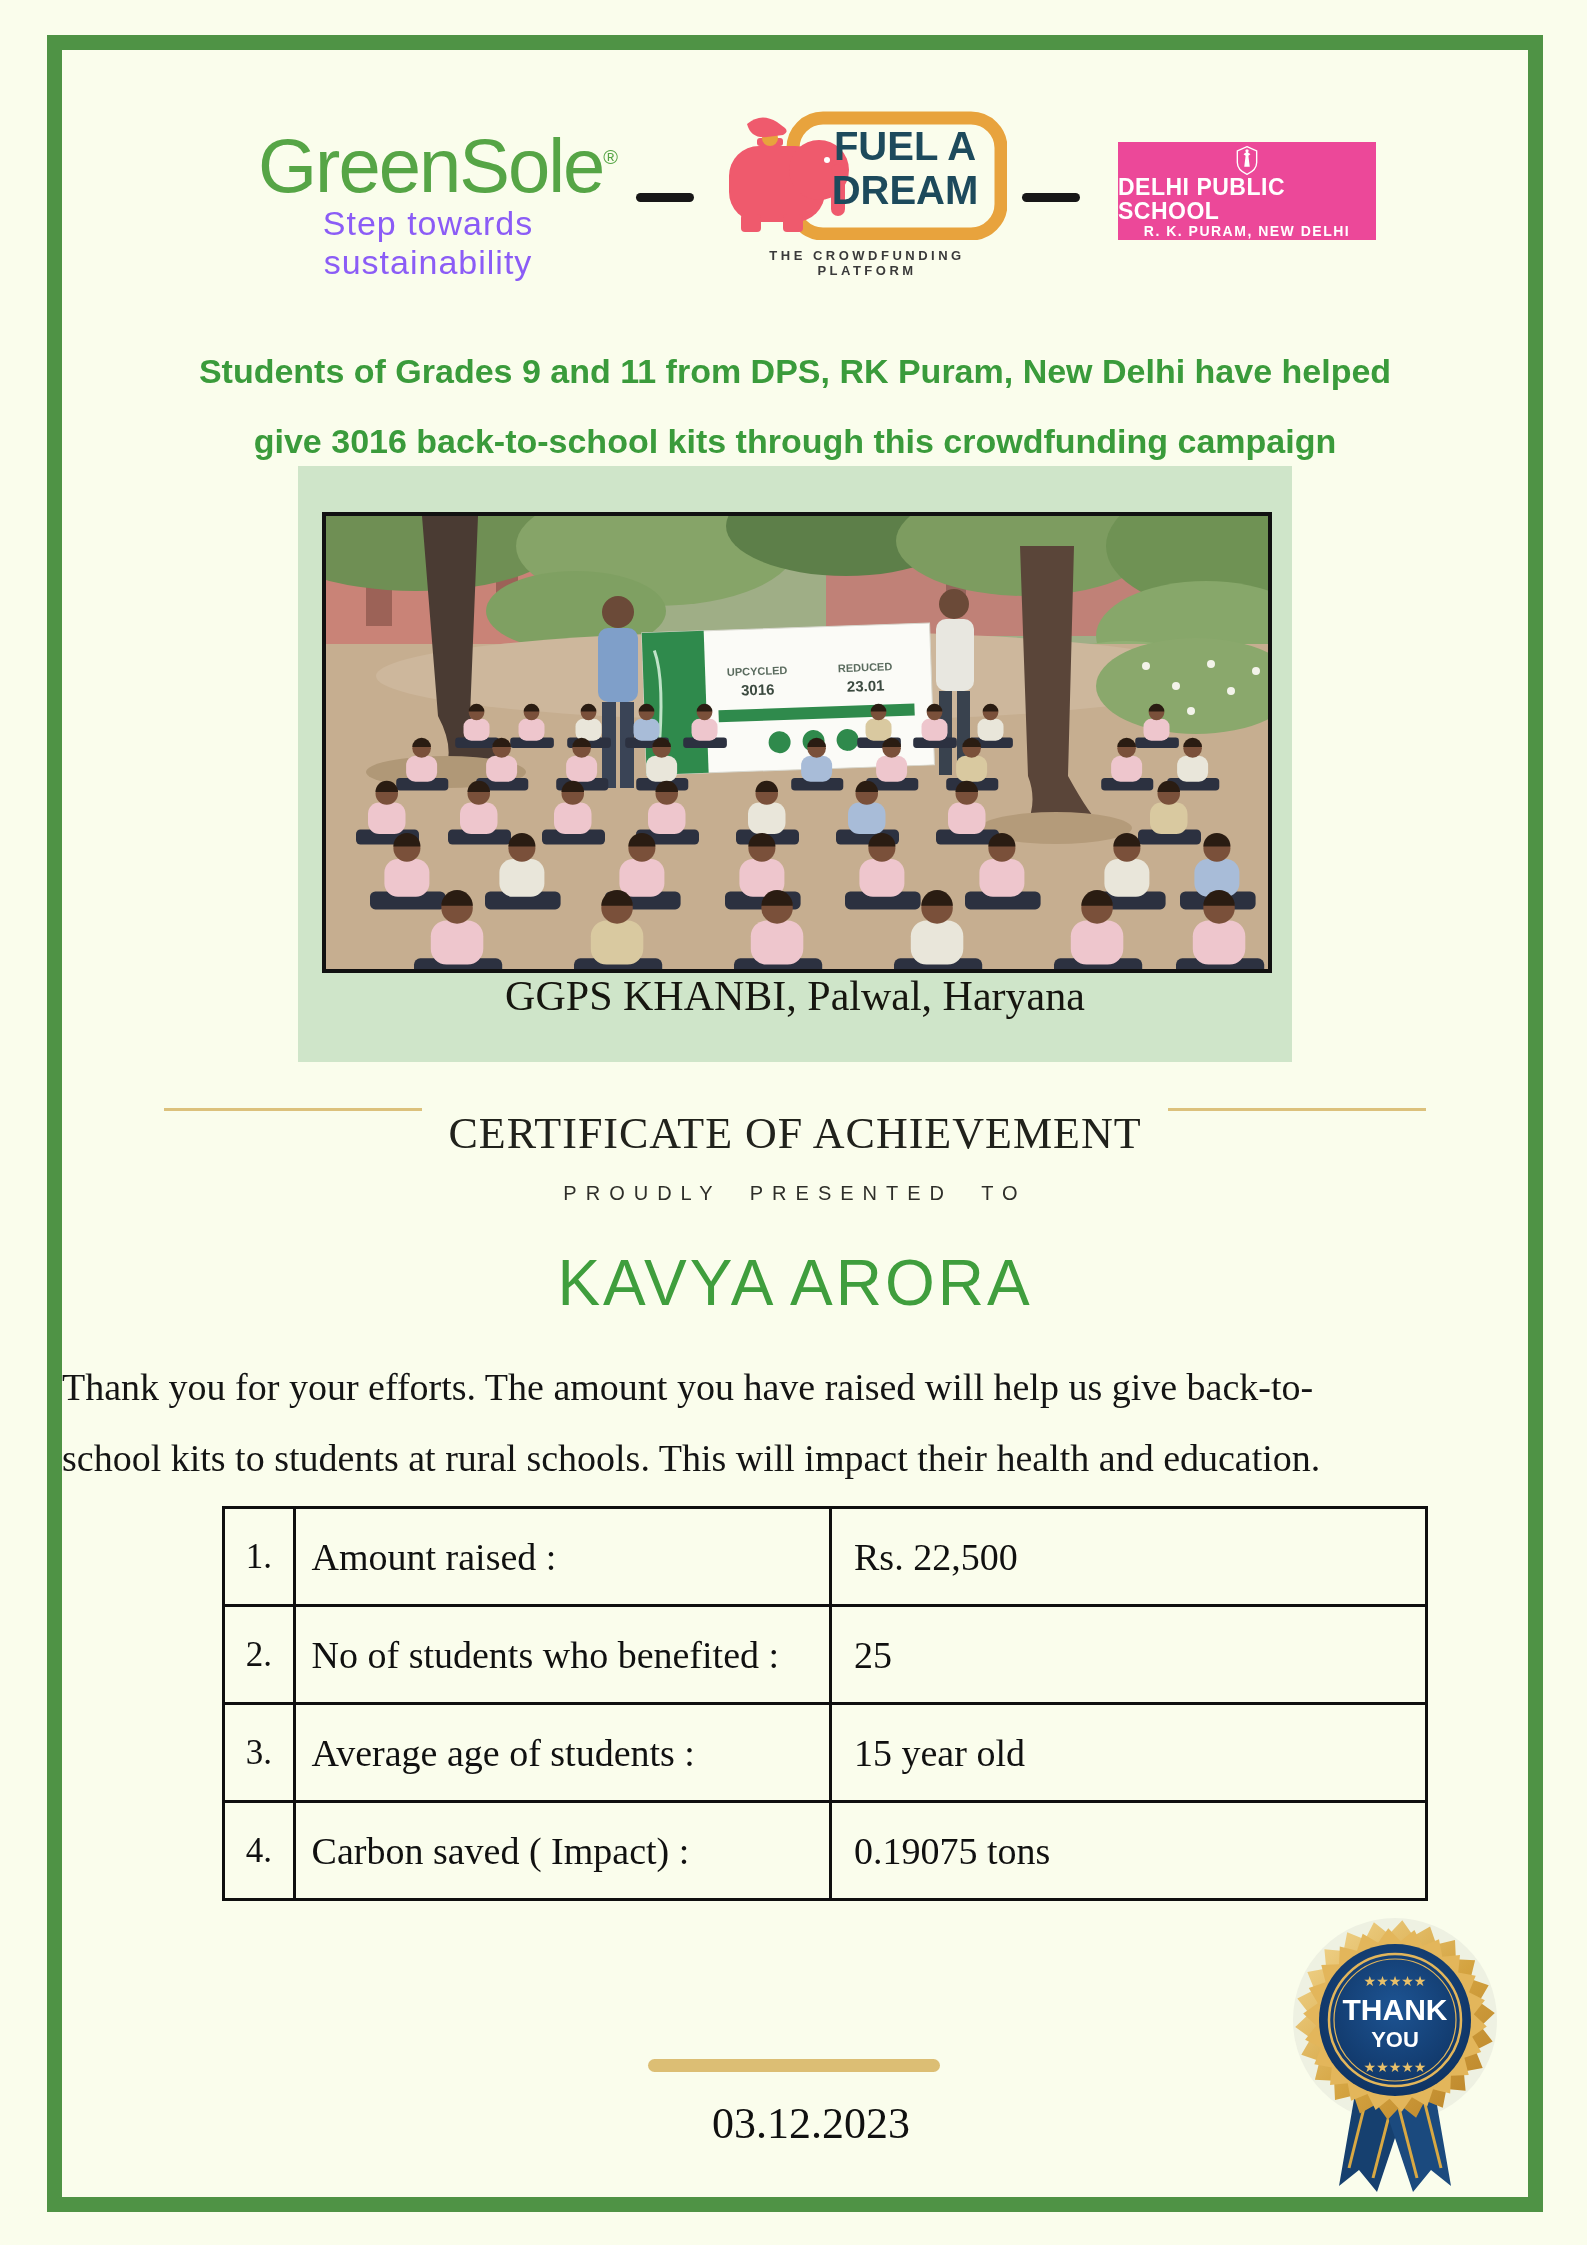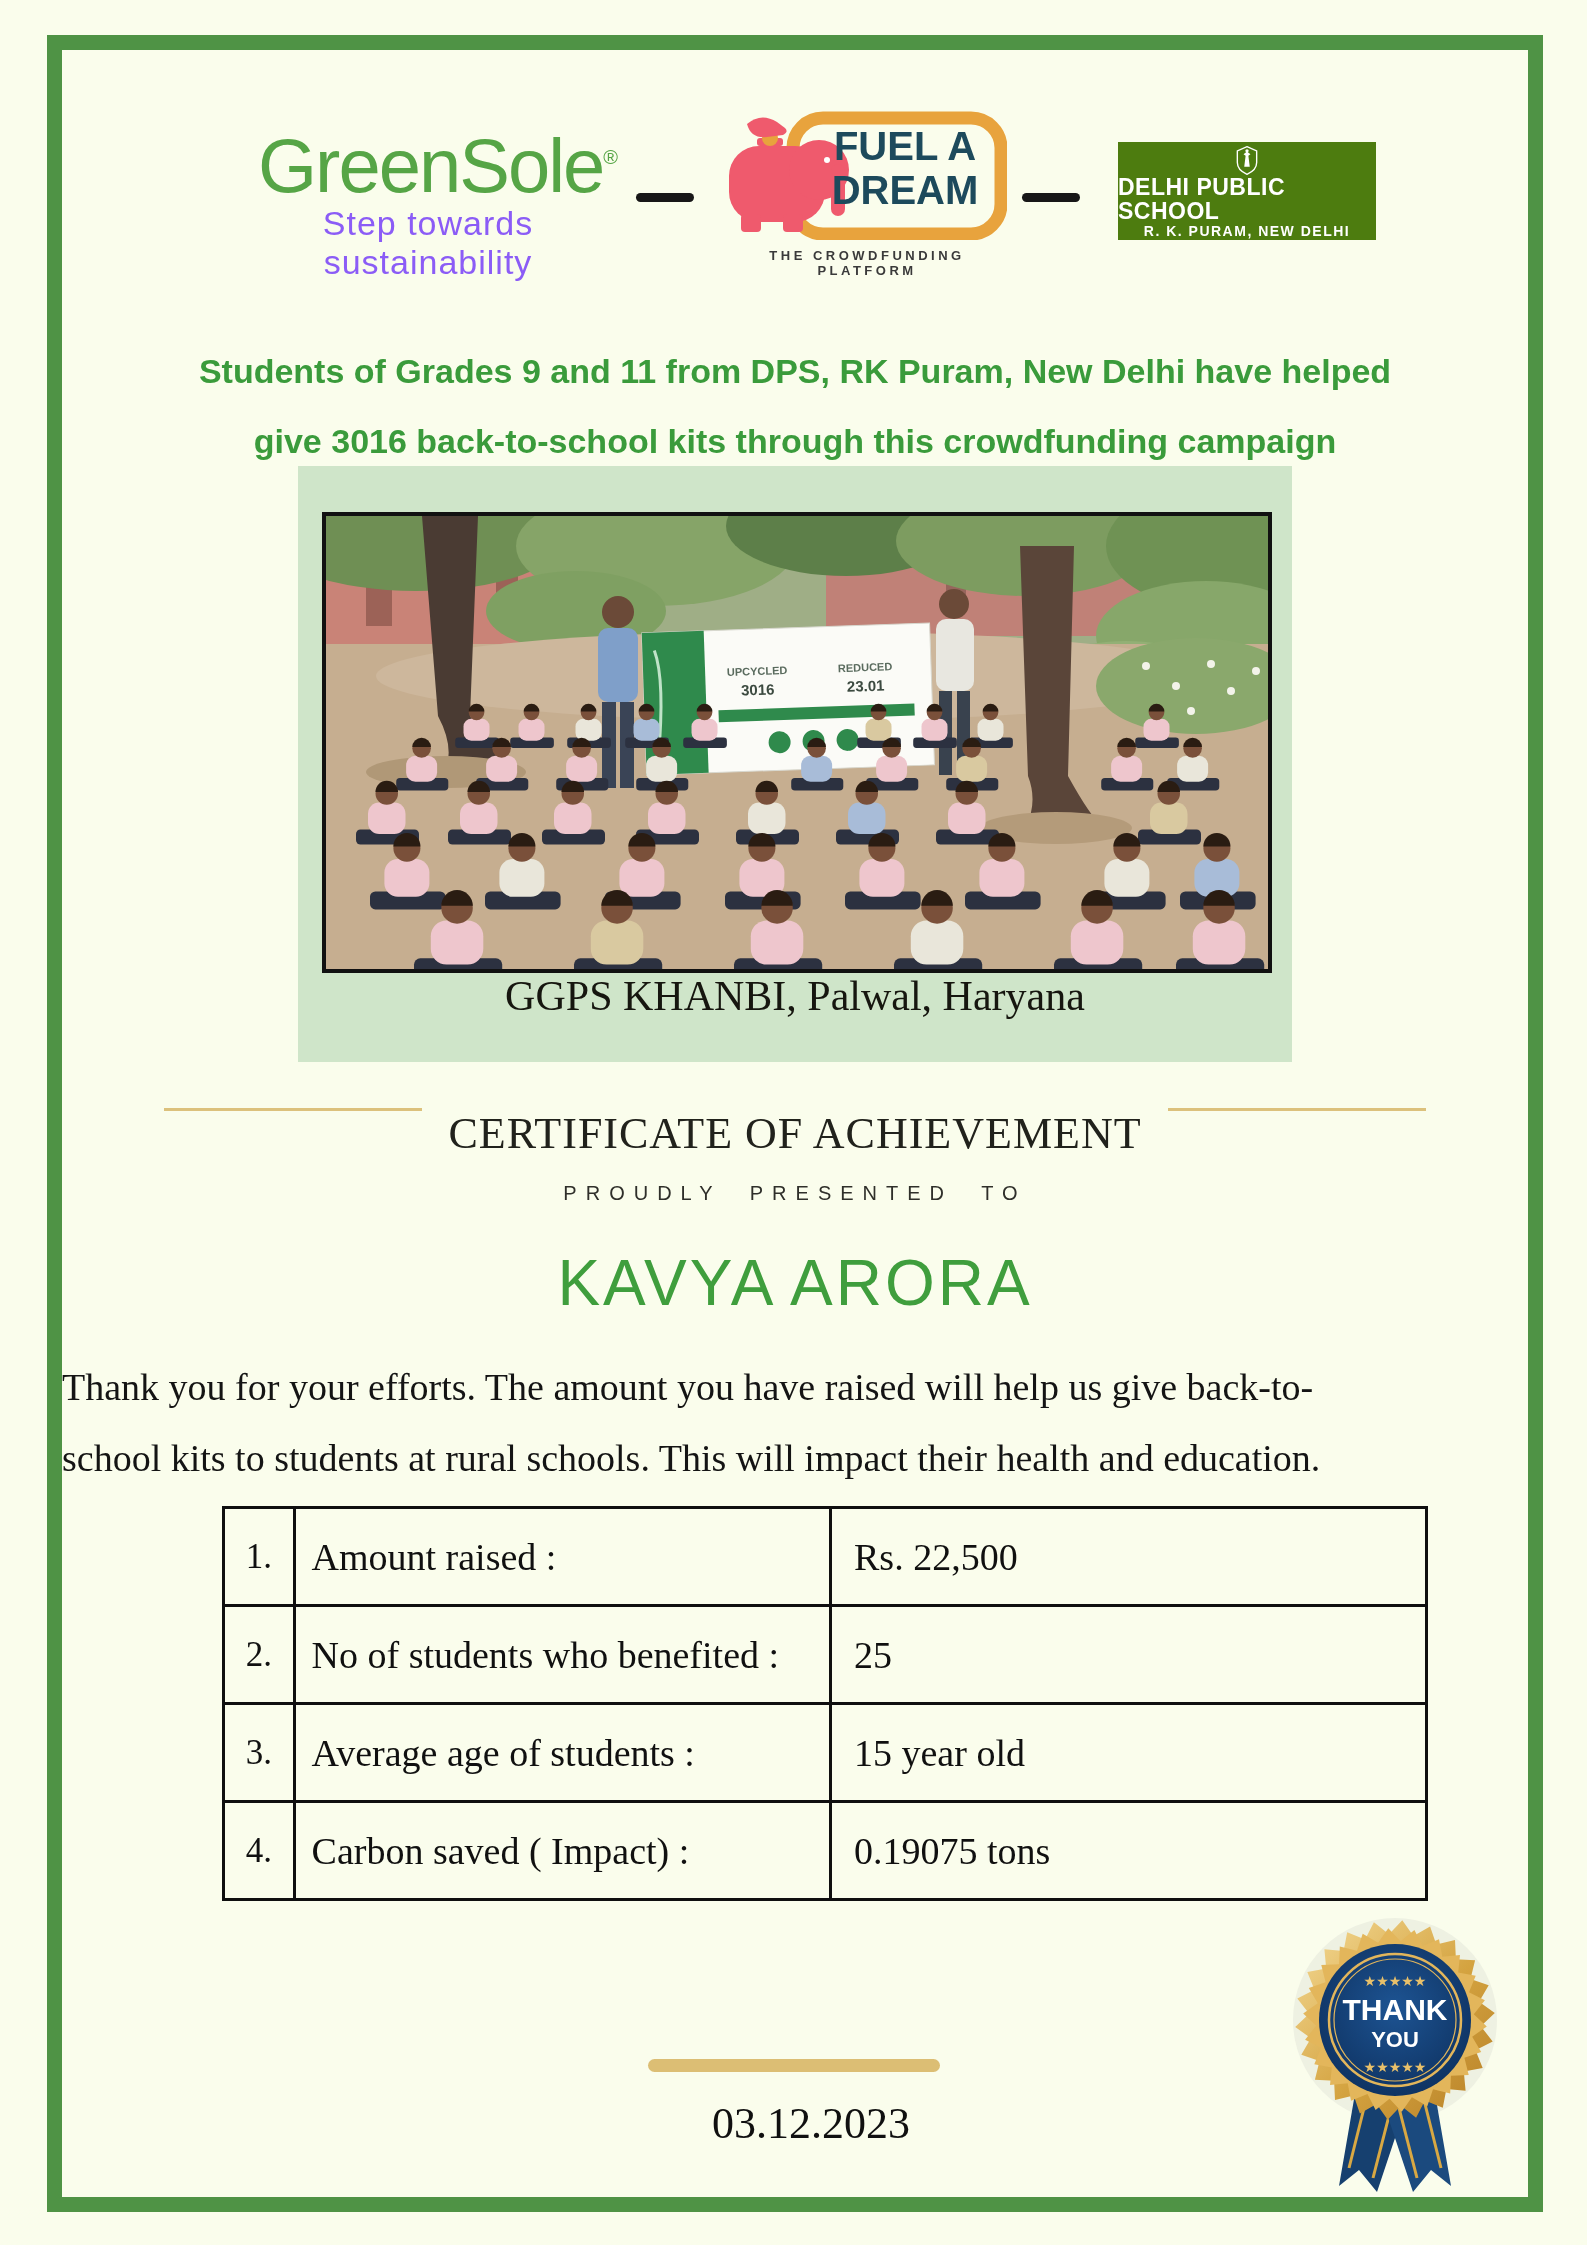--- a/index.html
+++ b/index.html
@@ -14,21 +14,21 @@
   }
   
   .gs-logo{position:absolute;left:258px;top:128px;width:340px;text-align:center;}
   .gs-name{font-size:76px;font-weight:400;color:#56a546;letter-spacing:-2px;line-height:76px;}
   .gs-reg{font-size:20px;color:#56a546;vertical-align:28px;letter-spacing:0;}
   .gs-tag{font-size:34px;color:#8b5cf6;letter-spacing:1px;}
   .dash{position:absolute;height:9px;background:#171717;border-radius:5px;width:58px;top:193px;}
   .dash1{left:636px;} .dash2{left:1022px;}
   .fad{position:absolute;left:727px;top:108px;width:280px;text-align:center;}
   .fad-tag{font-size:13px;color:#3a3a3a;letter-spacing:3.5px;margin-top:4px;font-weight:700;}
-  .dps{position:absolute;left:1118px;top:142px;width:258px;height:98px;background:#4d7c0f;
+  .dps{position:absolute;left:1118px;top:142px;width:258px;height:98px;background:#ec4899;
        color:#fff;display:flex;flex-direction:column;align-items:center;justify-content:flex-start;}
   .dps-line1{font-size:23px;font-weight:700;letter-spacing:.5px;line-height:24px;}
   .dps-line2{font-size:14px;font-weight:700;letter-spacing:1.5px;line-height:17px;}
   
   .headline{position:absolute;left:62px;top:336px;width:1466px;text-align:center;
     color:#3a9b3b;font-weight:700;font-size:34px;line-height:70px;}
   
   .photo-panel{position:absolute;left:298px;top:466px;width:994px;height:596px;background:#cfe5c9;}
   .photo-wrap{position:absolute;left:24px;top:46px;width:942px;height:453px;
     border:4px solid #111;box-sizing:content-box;background:#c6ae90;}

